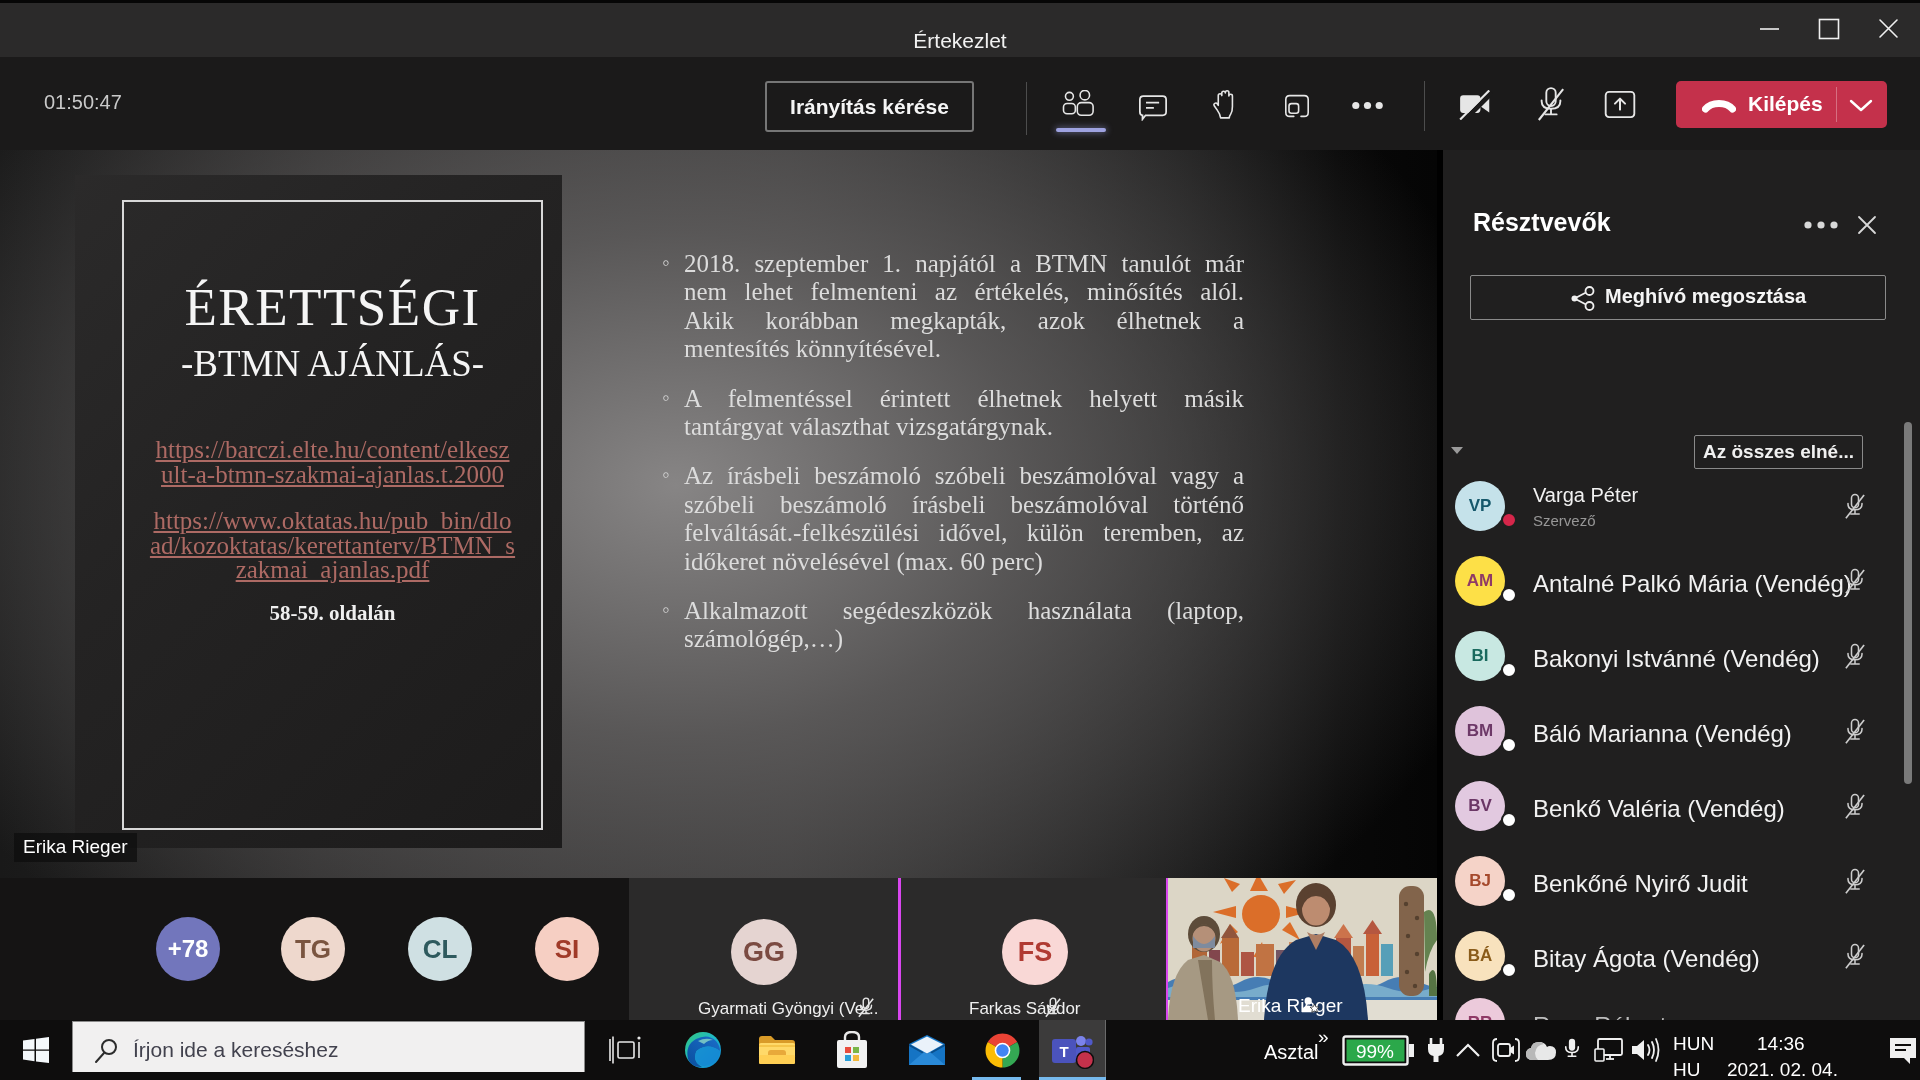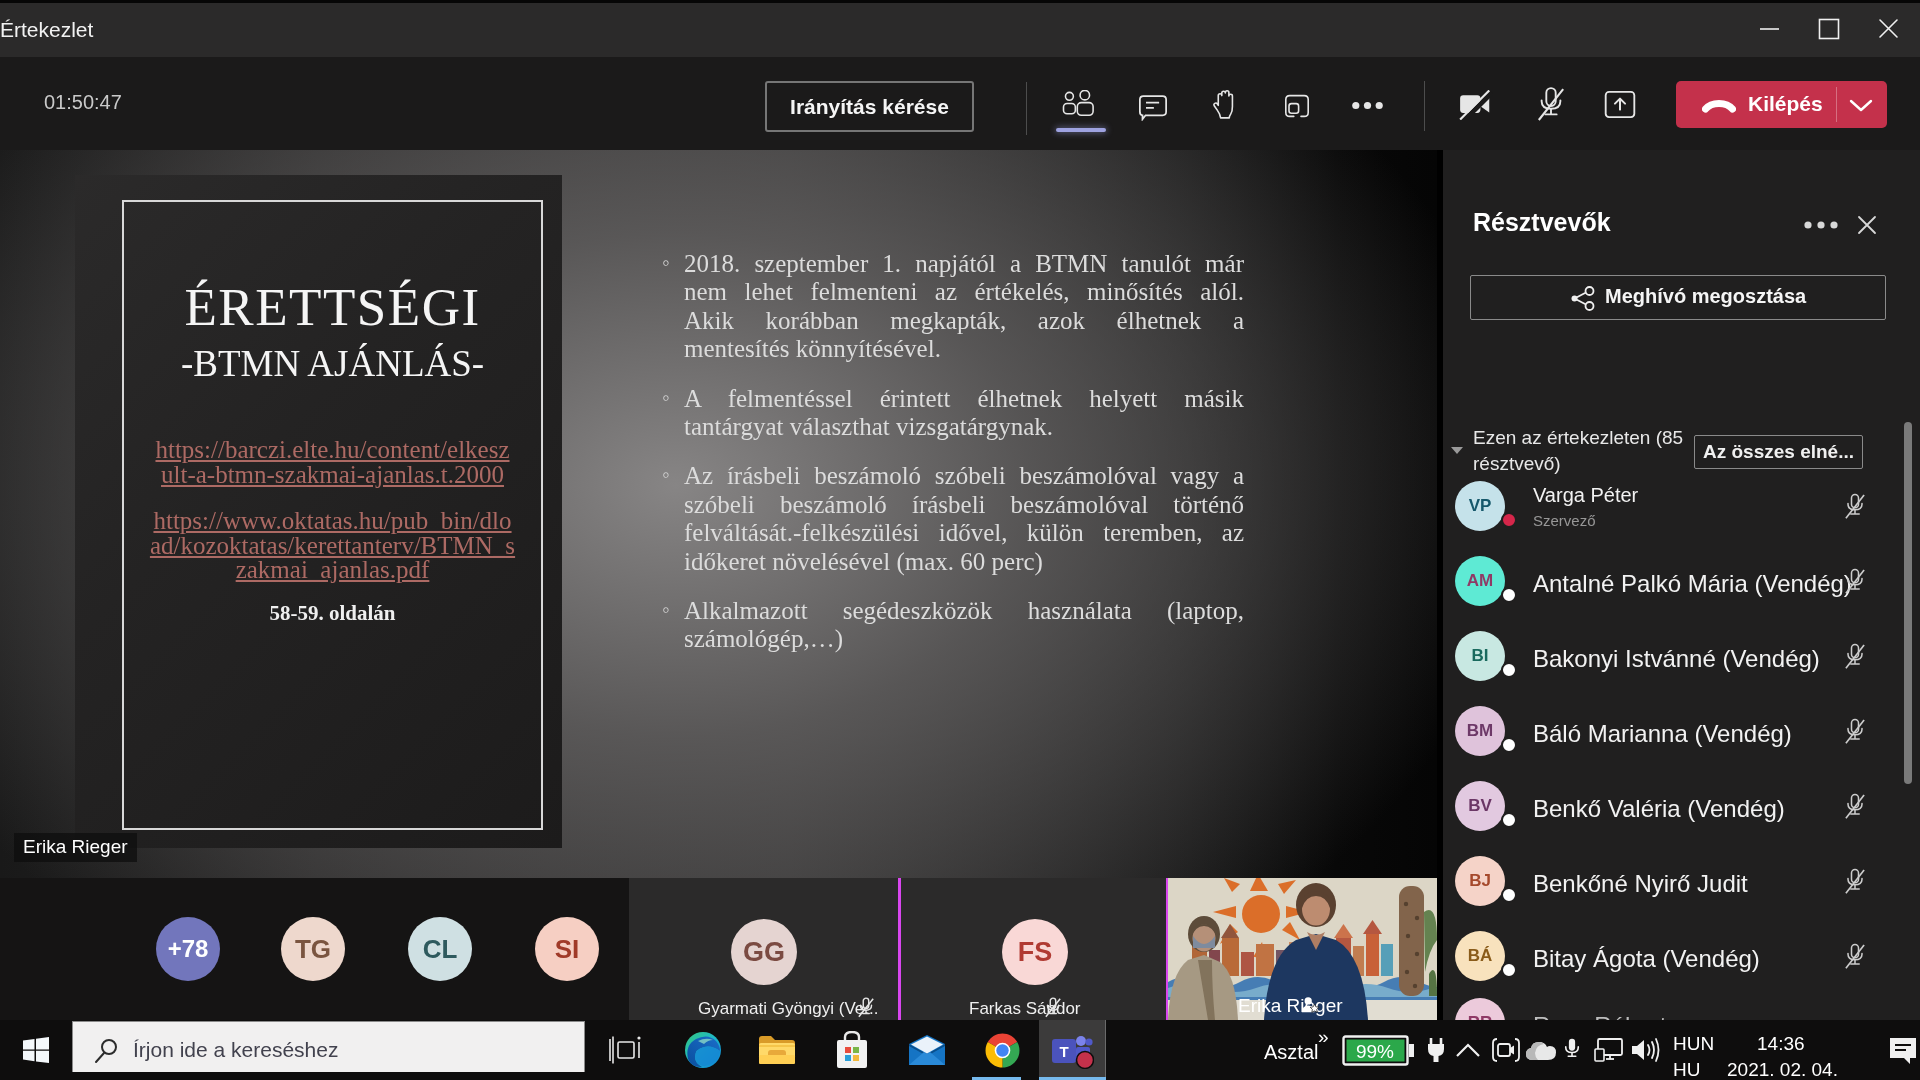--- a/index.html
+++ b/index.html
@@ -2,21 +2,21 @@
 <html><head>
 <meta charset="utf-8">
 <style>
   * { margin:0; padding:0; box-sizing:border-box; }
   html,body { width:1920px; height:1080px; overflow:hidden; background:#000; font-family:"Liberation Sans", sans-serif; }
   .abs { position:absolute; }
   #stage { position:relative; width:1920px; height:1080px; background:#000; }
 
   
   #titlebar { left:0; top:0; width:1920px; height:57px; background:#2b2a2a; border-top:3px solid #060606; }
-  #titletext { left:0; top:18px; width:1920px; color:#f2f2f2; font-size:21px; }
+  #titletext { left:0; top:29px; width:1920px; text-align:center; color:#f2f2f2; font-size:21px; }
 
   
   #toolbar { left:0; top:57px; width:1920px; height:93px; background:#1b1a1a; }
   #timer { left:44px; top:91px; color:#c9c9c9; font-size:20px; }
   #reqbtn { left:765px; top:81px; width:209px; height:51px; border:2px solid #767676; border-radius:3px;
             color:#f5f5f5; font-size:21px; font-weight:bold; text-align:center; line-height:47px; }
   .vsep { width:1px; background:#4d4d4d; }
   #peopleline { left:1056px; top:128px; width:50px; height:4px; border-radius:2px; background:#9ea2e0; box-shadow:0 0 6px 1px rgba(158,162,224,.45); }
 
   
@@ -296,40 +296,39 @@
         <circle cx="20.5" cy="21" r="4" fill="none" stroke="#f0f0f0" stroke-width="1.8"></circle>
         <circle cx="5.5" cy="13.5" r="3" fill="#f0f0f0"></circle>
         <line x1="5.5" y1="13.5" x2="17" y2="7.5" stroke="#f0f0f0" stroke-width="1.8"></line>
         <line x1="5.5" y1="13.5" x2="17" y2="19.5" stroke="#f0f0f0" stroke-width="1.8"></line>
       </svg>
       <span>Meghívó megosztása</span>
     </div>
     <svg style="position:absolute;left:6px;top:295px" width="16" height="12" viewBox="0 0 16 12">
       <path d="M2 2 L8 9 L14 2" fill="#9a9a9a"></path>
     </svg>
-    <div id="meethead">Ezen az értekezleten (85 résztvevő)</div>
     <div id="allmute">Az összes elné...</div>
     <div id="scroll"></div>
     <div class="row" style="top:319px">
       <div class="ravatar" style="background:#c5e2ea;color:#16586b">VP</div>
       <div class="status" style="background:#d5264a"></div>
       <div class="rname2">Varga Péter</div>
       <div class="rsub">Szervező</div>
       <svg class="rmic" width="26" height="28" viewBox="0 0 32 40">
           <g fill="none" stroke="#cccccc" stroke-width="2.2">
             <rect x="11" y="2" width="10" height="19" rx="5"></rect>
             <path d="M6 15 L6 16 Q6 24 16 24 Q26 24 26 16 L26 15" stroke-linecap="round"></path>
             <line x1="16" y1="24" x2="16" y2="30"></line>
             <line x1="10" y1="30" x2="22" y2="30" stroke-linecap="round"></line>
             <line x1="3" y1="36" x2="29" y2="3" stroke-width="2.4"></line>
           </g>
         </svg>
     </div>
     <div class="row" style="top:394px">
-      <div class="ravatar" style="background:#5eead4;color:#8f3a66">AM</div>
+      <div class="ravatar" style="background:#fde047;color:#8f3a66">AM</div>
       <div class="status"></div>
       <div class="rname">Antalné Palkó Mária (Vendég)</div>
       <svg class="rmic" width="26" height="28" viewBox="0 0 32 40">
           <g fill="none" stroke="#cccccc" stroke-width="2.2">
             <rect x="11" y="2" width="10" height="19" rx="5"></rect>
             <path d="M6 15 L6 16 Q6 24 16 24 Q26 24 26 16 L26 15" stroke-linecap="round"></path>
             <line x1="16" y1="24" x2="16" y2="30"></line>
             <line x1="10" y1="30" x2="22" y2="30" stroke-linecap="round"></line>
             <line x1="3" y1="36" x2="29" y2="3" stroke-width="2.4"></line>
           </g>

